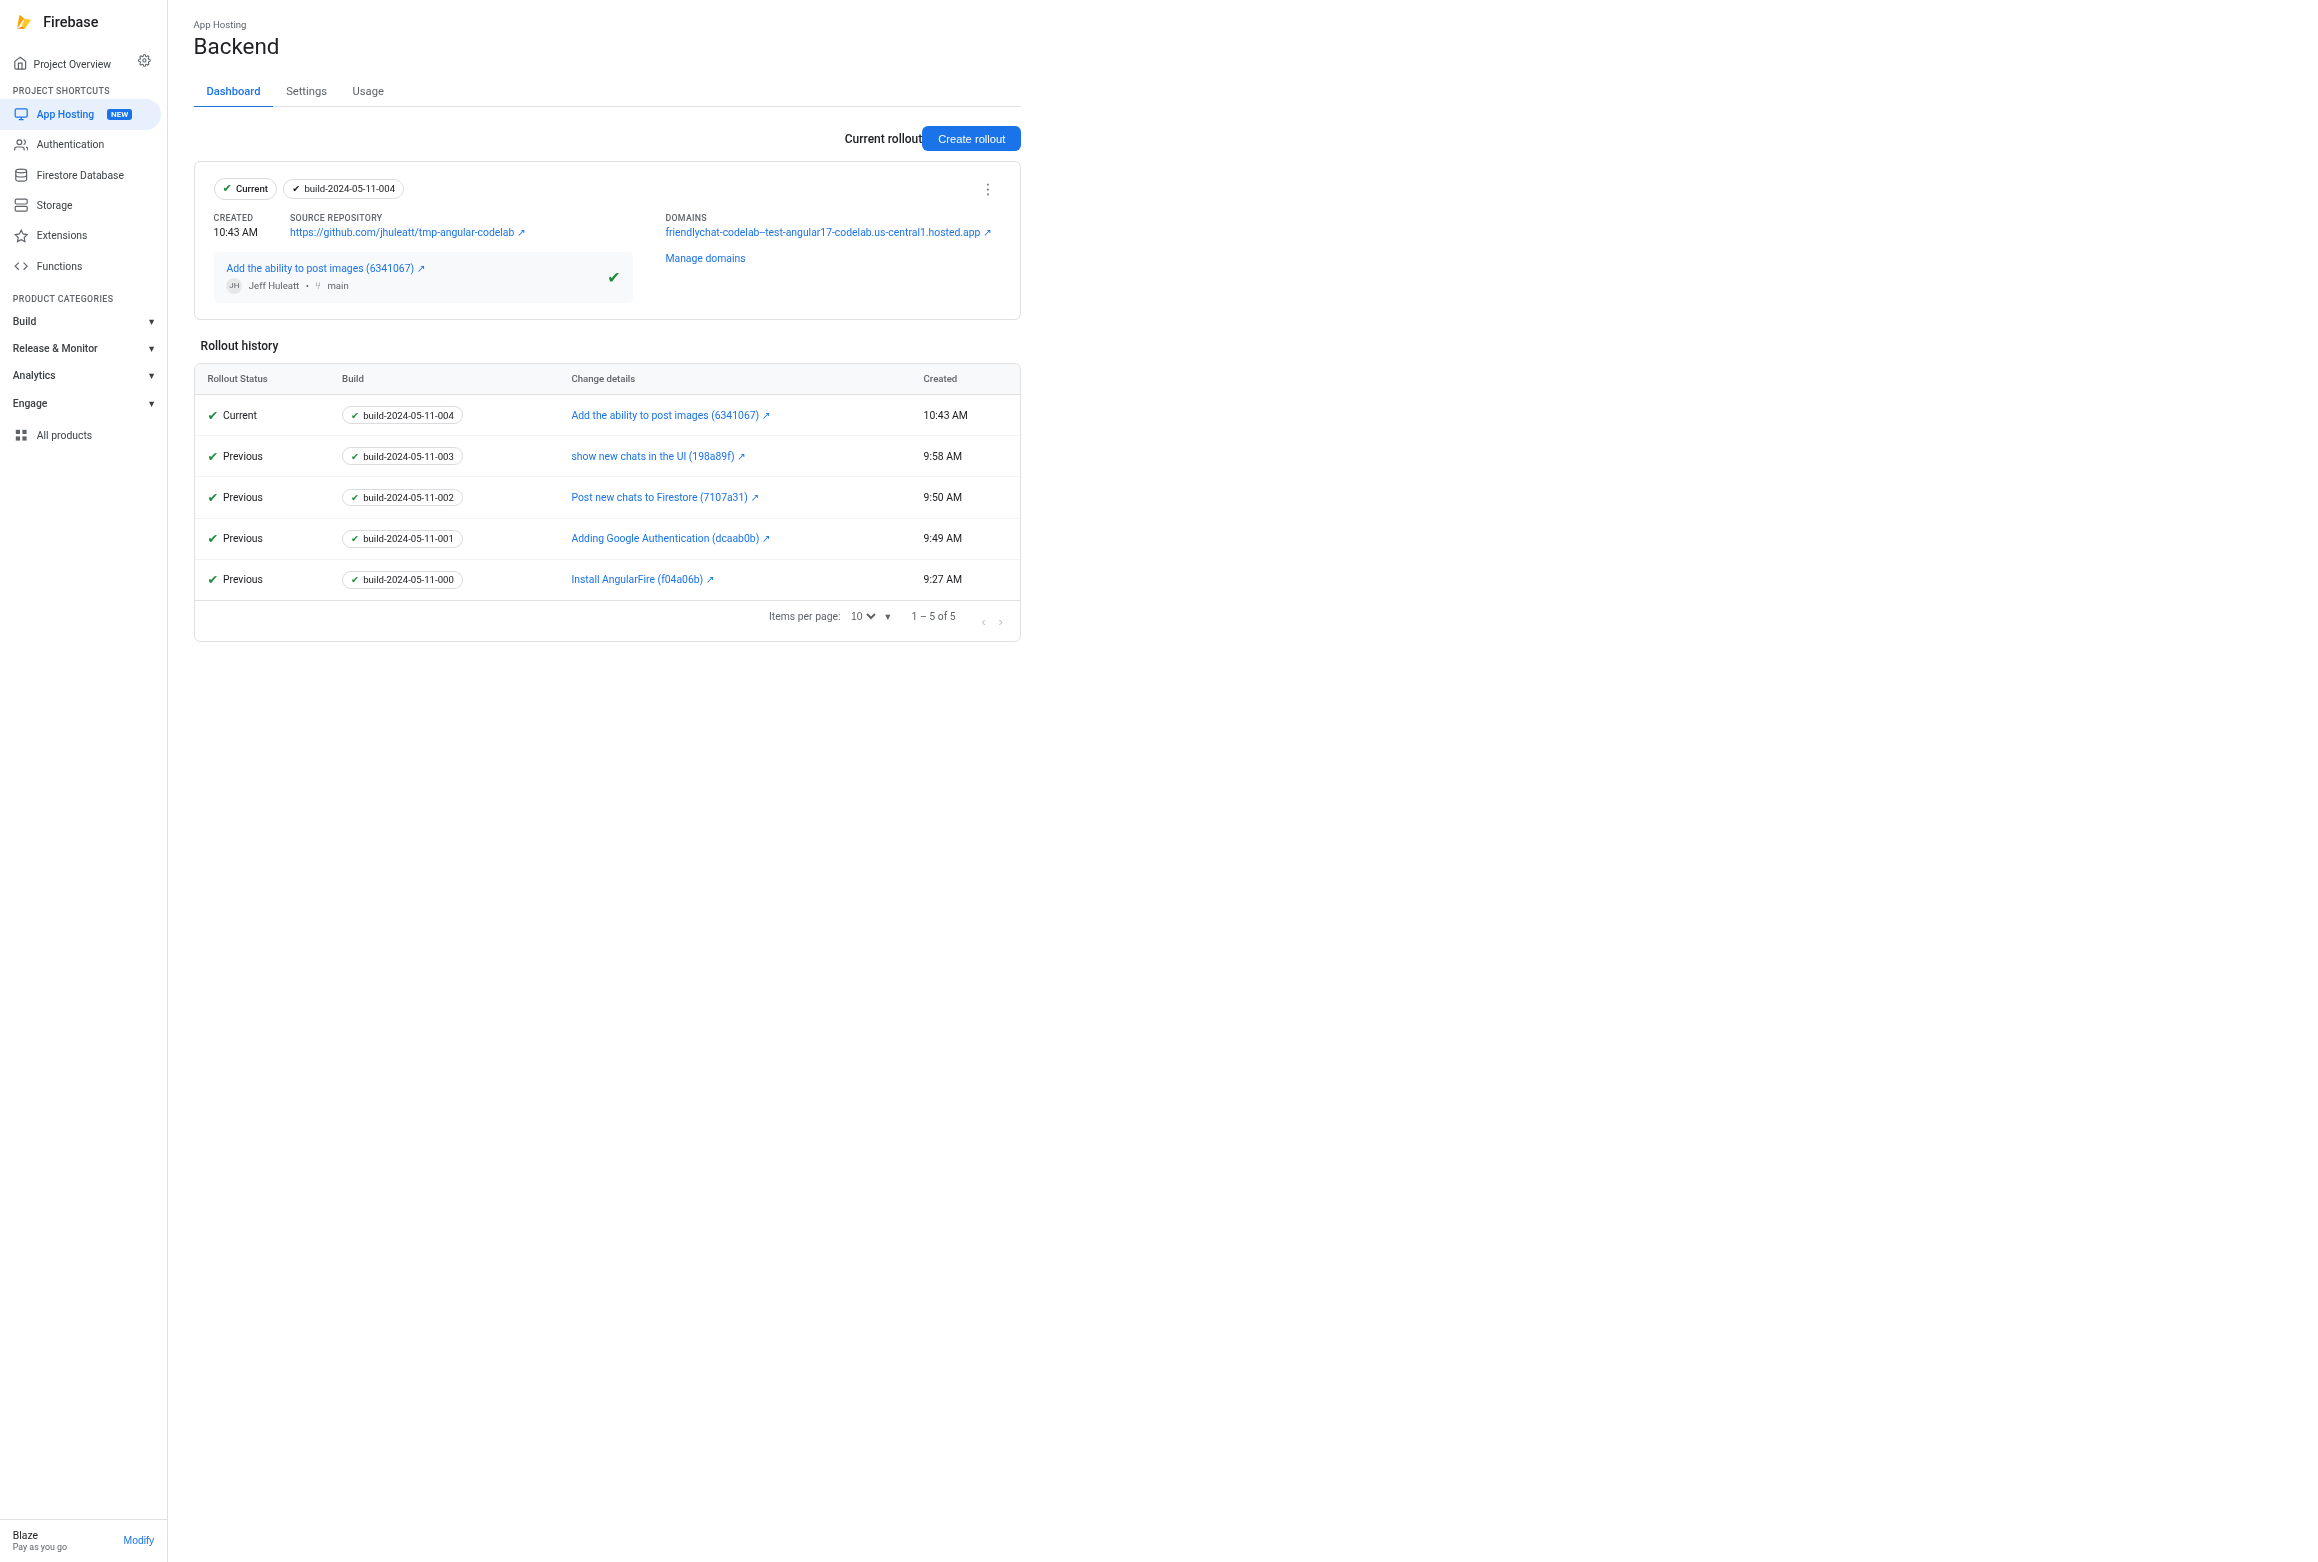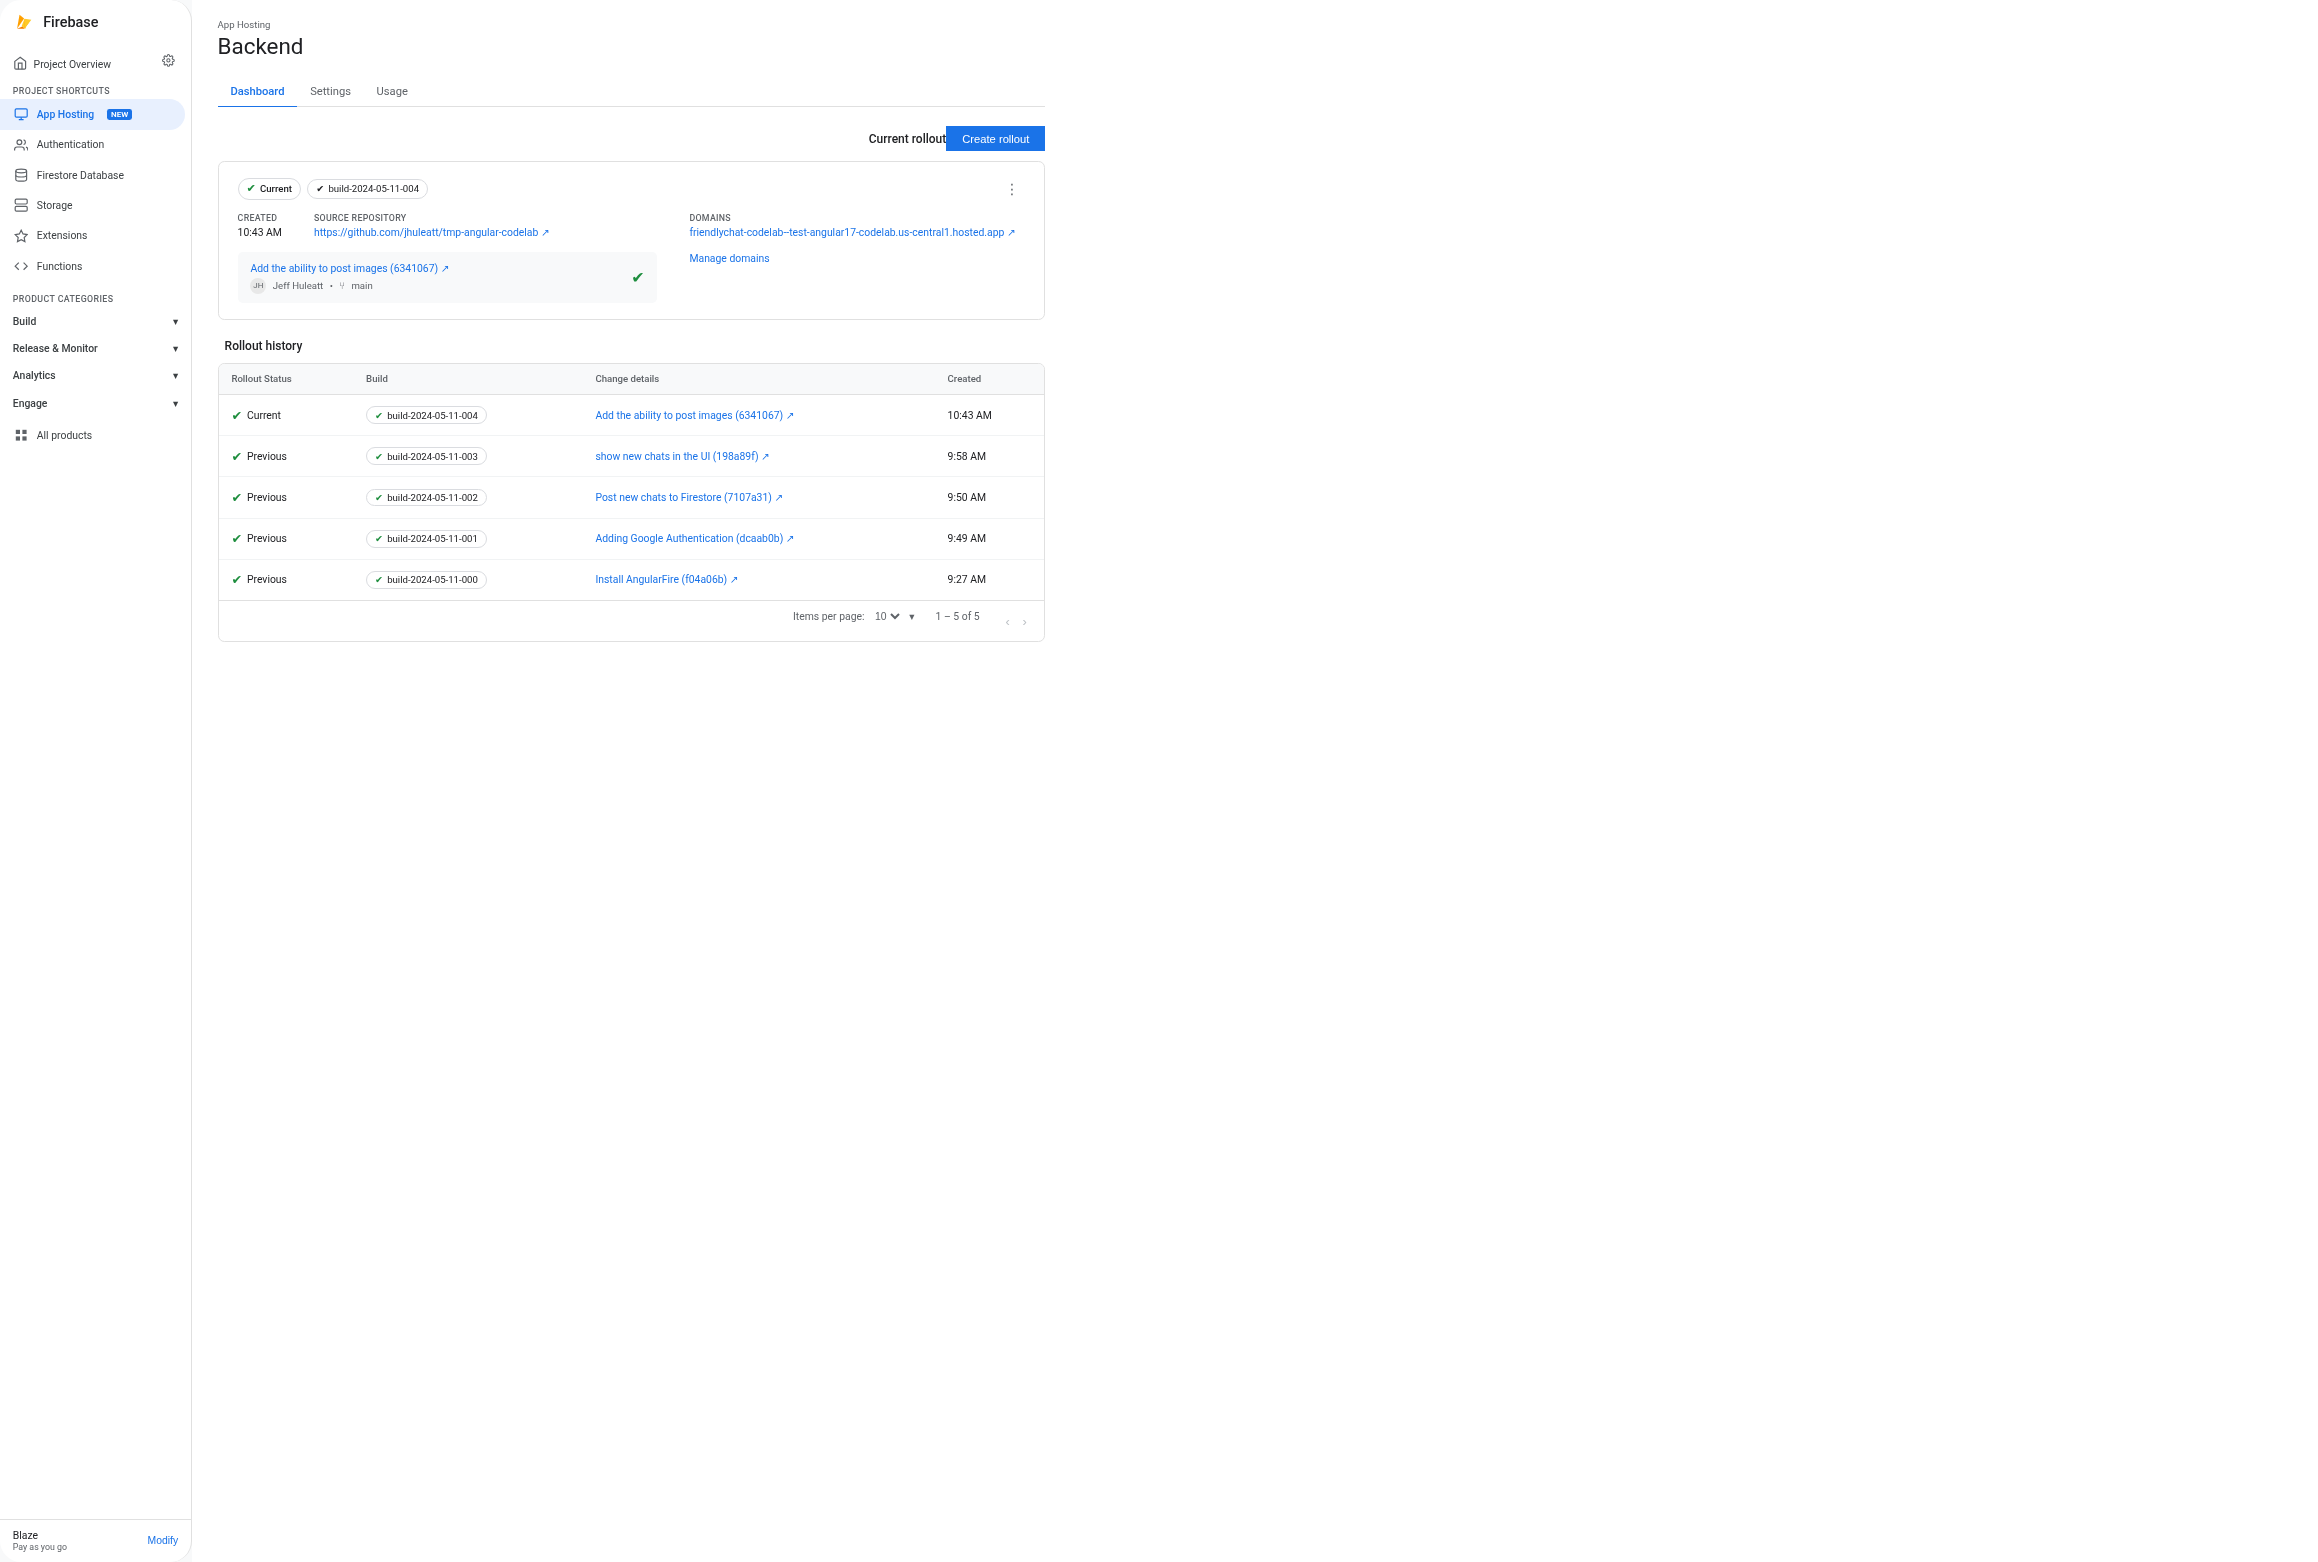--- a/index.html
+++ b/index.html
@@ -1,19 +1,19 @@
 <!DOCTYPE html>
 <html style="font-size:12.8px"><head>
   <meta charset="utf-8">
   <style>
     * { box-sizing: border-box; margin: 0; padding: 0; }
     body { font-family: 'Google Sans', Roboto, Arial, sans-serif; font-size: 11.2px; background: #f8f9fa; color: #202124; display: flex; height: 100vh; overflow: hidden; }
 
     
-    .sidebar { width: 192px; background: #fff; border-right: 0.8px solid #e0e0e0; display: flex; flex-direction: column; height: 100vh; overflow-y: auto; flex-shrink: 0; border-radius: 21px; }
+    .sidebar { width: 168px; background: #fff; border-right: 0.8px solid #e0e0e0; display: flex; flex-direction: column; height: 100vh; overflow-y: auto; flex-shrink: 0; }
     .sidebar-header { display: flex; align-items: center; padding: 11.2px 12.8px; gap: 8px; border-bottom: none; }
     .firebase-logo { width: 22.4px; height: 22.4px; }
     .firebase-name { font-size: 14.4px; font-weight: 500; color: #202124; }
     .project-overview-row { display: flex; align-items: flex-end; justify-content: space-between; padding: 6.4px 12.8px; }
     .project-overview-label { display: flex; align-items: center; gap: 6.4px; font-size: 10.4px; color: #3c4043; cursor: pointer; }
     .project-shortcuts { padding: 6.4px 12.8px 3.2px; font-size: 8.8px; color: #5f6368; font-weight: 500; text-transform: uppercase; letter-spacing: 0.4px; }
 
     .nav-item { display: flex; align-items: center; gap: 8px; padding: 7.2px 12.8px; cursor: pointer; font-size: 10.4px; color: #3c4043; border-radius: 0 19px 19px 0; margin-right: 6.4px; transition: background 0.15s; }
     .nav-item.active { background: #e8f0fe; color: #1a73e8; font-weight: 500; }
     .nav-item .nav-icon { width: 16px; height: 16px; display: flex; align-items: center; justify-content: center; flex-shrink: 0; }
@@ -34,21 +34,21 @@
     .breadcrumb { font-size: 9.6px; color: #5f6368; margin-bottom: 3.2px; }
     .page-title { font-size: 22.4px; font-weight: 400; color: #202124; margin-bottom: 18px; }
 
     .tabs { display: flex; gap: 0; border-bottom: 0.8px solid #e0e0e0; margin-bottom: 19px; }
     .tab { padding: 8px 12.8px; font-size: 11.2px; cursor: pointer; color: #5f6368; border-bottom: 1.6px solid transparent; margin-bottom: -0.8px; transition: color 0.15s; }
     .tab.active { color: #1a73e8; border-bottom: 1.6px solid #1a73e8; font-weight: 500; }
 
     .section-header { display: flex; align-items: center; justify-content: flex-end; margin-bottom: 9.6px; }
     .section-title { font-size: 12px; font-weight: 500; color: #202124; }
 
-    .btn-primary { background: #1a73e8; color: #fff; border: none; border-radius: 0; padding: 6.4px 16px; font-size: 11.2px; font-weight: 500; cursor: pointer; transition: background 0.15s; }
+    .btn-primary { background: #1a73e8; color: #fff; border: none; border-radius: 6px; padding: 6.4px 16px; font-size: 11.2px; font-weight: 500; cursor: pointer; transition: background 0.15s; }
 
     
     .card { border: 0.8px solid #e0e0e0; border-radius: 6.4px; padding: 16px 19px; margin-bottom: 19px; background: #fff; }
     .card-header-row { display: flex; align-items: center; justify-content: space-between; margin-bottom: 12.8px; }
     .status-badges { display: flex; align-items: center; gap: 6.4px; }
     .badge-green { display: flex; align-items: center; gap: 4px; background: #fff; border: 0.8px solid #dadce0; border-radius: 12.8px; padding: 3.2px 8px; font-size: 9.6px; font-weight: 500; color: #202124; }
     .badge-green .check-icon { color: #1e8e3e; font-size: 11.2px; }
     .badge-build { display: flex; align-items: center; gap: 4px; background: #fff; border: 0.8px solid #dadce0; border-radius: 12.8px; padding: 3.2px 8px; font-size: 9.6px; color: #202124; }
     .three-dots { background: none; border: none; cursor: pointer; font-size: 14.4px; color: #5f6368; padding: 3.2px 6.4px; border-radius: 50%; }
 

